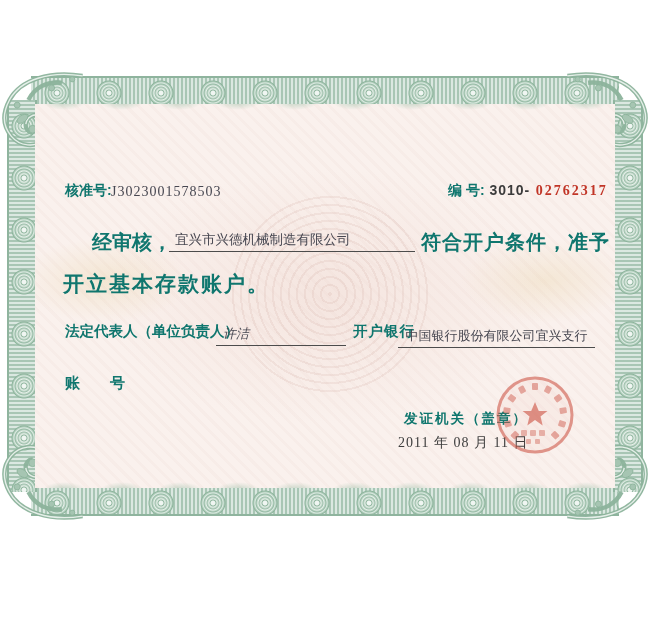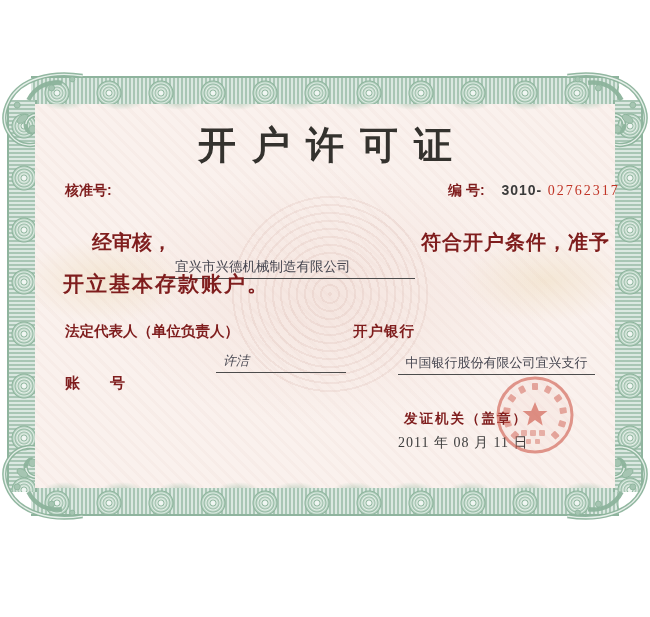--- a/index.html
+++ b/index.html
@@ -56,30 +56,30 @@
     background-image:radial-gradient(ellipse 30px 11px at 29px 15px, rgba(150,188,164,.55), rgba(150,188,164,0) 72%);
     background-size:58px 13px; background-repeat:repeat-x; }
   .medallion { position:absolute; left:223px; top:118px; width:200px; height:200px; border-radius:50%;
     background:repeating-radial-gradient(circle at 50% 50%, rgba(203,160,150,.16) 0 2px, rgba(255,255,255,0) 2px 8px); }
 
   
   .abs { position:absolute; white-space:nowrap; }
   .title { top:44px; left:0; width:100%; text-align:center;
     font-family:"Liberation Serif","DejaVu Serif",serif; font-weight:bold;
     font-size:38px; letter-spacing:16px; color:#34322e; text-indent:16px; }
-  .lab { font-weight:bold; color:#7f1d1d; }
+  .lab { font-weight:bold; color:#0f766e; }
   .val { font-family:"Liberation Serif","DejaVu Serif",serif; color:#474751; }
-  .fill-line { border-bottom:1.5px solid #4c4c4c; display:flex; align-items:flex-end;margin-top:27px; }
+  .fill-line { border-bottom:1.5px solid #4c4c4c; display:flex; align-items:flex-end; }
 
   .approval-label { left:58px; top:106px; font-size:14px; }
   .approval-value { left:104px; top:108px; font-size:14px; letter-spacing:1px; }
   .serial-group  { left:441px; top:106px; font-size:14px; }
-  .serial-prefix { font-weight:bold; color:#3b3b3b; letter-spacing:1px;margin-left:12px; }
+  .serial-prefix { font-weight:bold; color:#3b3b3b; letter-spacing:1px; }
   .serial-value  { font-family:"Liberation Serif","DejaVu Serif",serif;
-                   color:#c13527; letter-spacing:2px; font-weight:normal; }
+                   color:#c13527; letter-spacing:2px; font-weight:bold; }
 
   .body-prefix { left:85px;  top:153px; font-size:20px; }
   .company-line { left:162px; top:150px; width:246px; height:26px; }
   .company-line span { font-size:13.5px; padding:0 0 2px 6px; }
   .body-suffix { left:414px; top:153px; font-size:20px; letter-spacing:1px; }
   .body-line2  { left:56px;  top:194px; font-size:21px; letter-spacing:2px; }
 
   .rep-label { left:58px;  top:246px; font-size:14.5px; }
   .rep-line  { left:209px; top:244px; width:130px; height:26px; }
   .rep-line span { font-size:13px; padding:0 0 2px 7px;font-style:italic; }
@@ -171,23 +171,23 @@
         <ellipse cx="26" cy="58" rx="7" ry="4" transform="rotate(-35 26 58)"></ellipse>
       </g>
     </svg>
 
     <div class="paper">
       <div class="wave-top"></div>
       <div class="wave-bottom"></div>
     </div>
     <div class="medallion"></div>
 
-    <div class="abs title">开户许可证</div>
 
     <div class="abs lab approval-label">核准号:</div>
+    <div class="abs val approval-value">J3023001578503</div>
     <div class="abs serial-group">
       <span class="lab">编 号:</span><span class="serial-prefix"> 3010-</span><span class="serial-value"> 02762317</span>
     </div>
 
     <div class="abs lab body-prefix">经审核，</div>
     <div class="abs fill-line company-line">
       <span class="val">宜兴市兴德机械制造有限公司</span>
     </div>
     <div class="abs lab body-line2">开立基本存款账户。</div>
     <div class="abs lab body-suffix">符合开户条件，准予</div>

